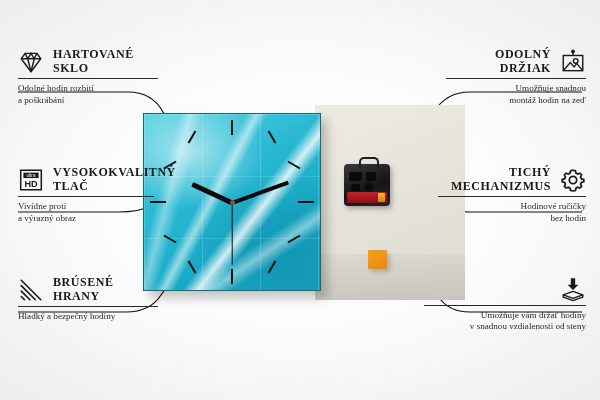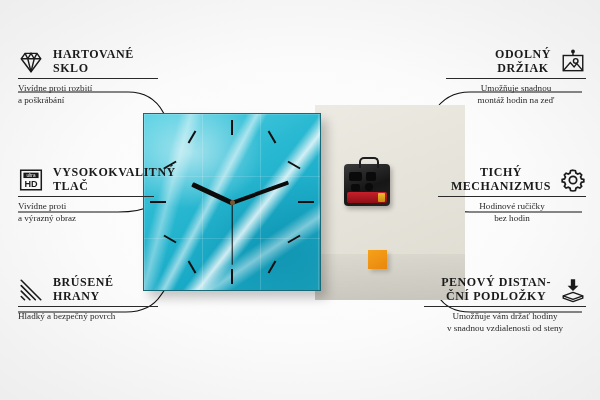--- a/index.html
+++ b/index.html
@@ -77,21 +77,21 @@
     font-family:"Liberation Serif",serif;font-weight:700;
     font-size:12px;line-height:13.6px;letter-spacing:.55px;color:#1a1a1a;
     text-transform:uppercase;white-space:pre-line;
   }
   .feat .rule{height:1px;background:#2a2a2a;margin:3px 0 4px 0;}
   .feat .desc{
     font-family:"Liberation Serif",serif;font-size:9.1px;line-height:11.4px;
     color:#2a2a2a;white-space:pre-line;
   }
   .L{text-align:left;}
-  .R{text-align:center;}
+  .R{text-align:right;}
   .R .row{justify-content:flex-end;}
   .ico{width:26px;height:26px;flex:0 0 26px;display:block;}
   
   #f1{left:18px;top:48px;width:140px;}
   #f2{left:18px;top:166px;width:136px;}
   #f3{left:18px;top:276px;width:140px;}
   
   #f4{left:446px;top:48px;width:140px;}
   #f5{left:438px;top:166px;width:148px;}
   #f6{left:424px;top:276px;width:162px;}
@@ -161,21 +161,21 @@
   <div class="feat L" id="f1">
     <div class="row">
       <svg class="ico" viewBox="0 0 24 24" fill="none" stroke="#1a1a1a" stroke-width="1.3">
         <path d="M3 9 L12 21 L21 9 L17.5 4 L6.5 4 Z"></path>
         <path d="M3 9 H21 M6.5 4 L9 9 L12 21 L15 9 L17.5 4 M9 9 L12 4 L15 9"></path>
       </svg>
       <div class="ttl">HARTOVANÉ
 SKLO</div>
     </div>
     <div class="rule"></div>
-    <div class="desc">Vivídne proti rozbití
+    <div class="desc">Odolné hodin rozbití
 a poškrábání</div>
   </div>
 
   <div class="feat L" id="f2">
     <div class="row">
       <svg class="ico" viewBox="0 0 24 24">
         <rect x="2.5" y="3" width="19" height="18" fill="none" stroke="#1a1a1a" stroke-width="1.4"></rect>
         <rect x="5" y="5.2" width="14" height="5" fill="#1a1a1a"></rect>
         <text x="12" y="9.4" font-family="Liberation Sans, sans-serif" font-size="4.2" fill="#ffffff" text-anchor="middle">ultra</text>
         <text x="12" y="18.6" font-family="Liberation Sans, sans-serif" font-size="8.4" font-weight="bold" fill="#1a1a1a" text-anchor="middle">HD</text>
@@ -193,21 +193,21 @@
       <svg class="ico" viewBox="0 0 24 24" stroke="#1a1a1a" stroke-width="1.5" fill="none" stroke-linecap="round">
         <path d="M3 3 L21 21"></path>
         <path d="M3 8 L16 21"></path>
         <path d="M3 13 L11 21"></path>
         <path d="M3 18 L6 21"></path>
       </svg>
       <div class="ttl">BRÚSENÉ
 HRANY</div>
     </div>
     <div class="rule"></div>
-    <div class="desc">Hladký a bezpečný povrch</div>
+    <div class="desc">Hladký a bezpečný hodiny</div>
   </div>
 
   <div class="feat R" id="f4">
     <div class="row">
       <div class="ttl">ODOLNÝ
 DRŽIAK</div>
       <svg class="ico" viewBox="0 0 24 24" fill="none" stroke="#1a1a1a" stroke-width="1.3">
         <path d="M12 2.5 L12 6"></path>
         <circle cx="12" cy="2.2" r="1.1" fill="#1a1a1a"></circle>
         <rect x="3" y="6" width="18" height="14"></rect>
@@ -229,22 +229,20 @@
         <circle cx="12" cy="12" r="3.4"></circle>
       </svg>
     </div>
     <div class="rule"></div>
     <div class="desc">Hodinové ručičky
 bez hodin</div>
   </div>
 
   <div class="feat R" id="f6">
     <div class="row">
-      <div class="ttl">PENOVÝ DISTAN-
-ČNÍ PODLOŽKY</div>
       <svg class="ico" viewBox="0 0 24 24" fill="none" stroke="#1a1a1a" stroke-width="1.3" stroke-linejoin="round">
         <path d="M10 2 h4 v6 h3 l-5 5 -5-5 h3 Z" fill="#1a1a1a" stroke="none"></path>
         <path d="M12 14.2 L21 17.4 L12 20.6 L3 17.4 Z"></path>
         <path d="M3 17.4 v2.1 L12 22.7 L21 19.5 v-2.1"></path>
       </svg>
     </div>
     <div class="rule"></div>
     <div class="desc">Umožňuje vám držať hodiny
 v snadnou vzdialenosti od steny</div>
   </div>

